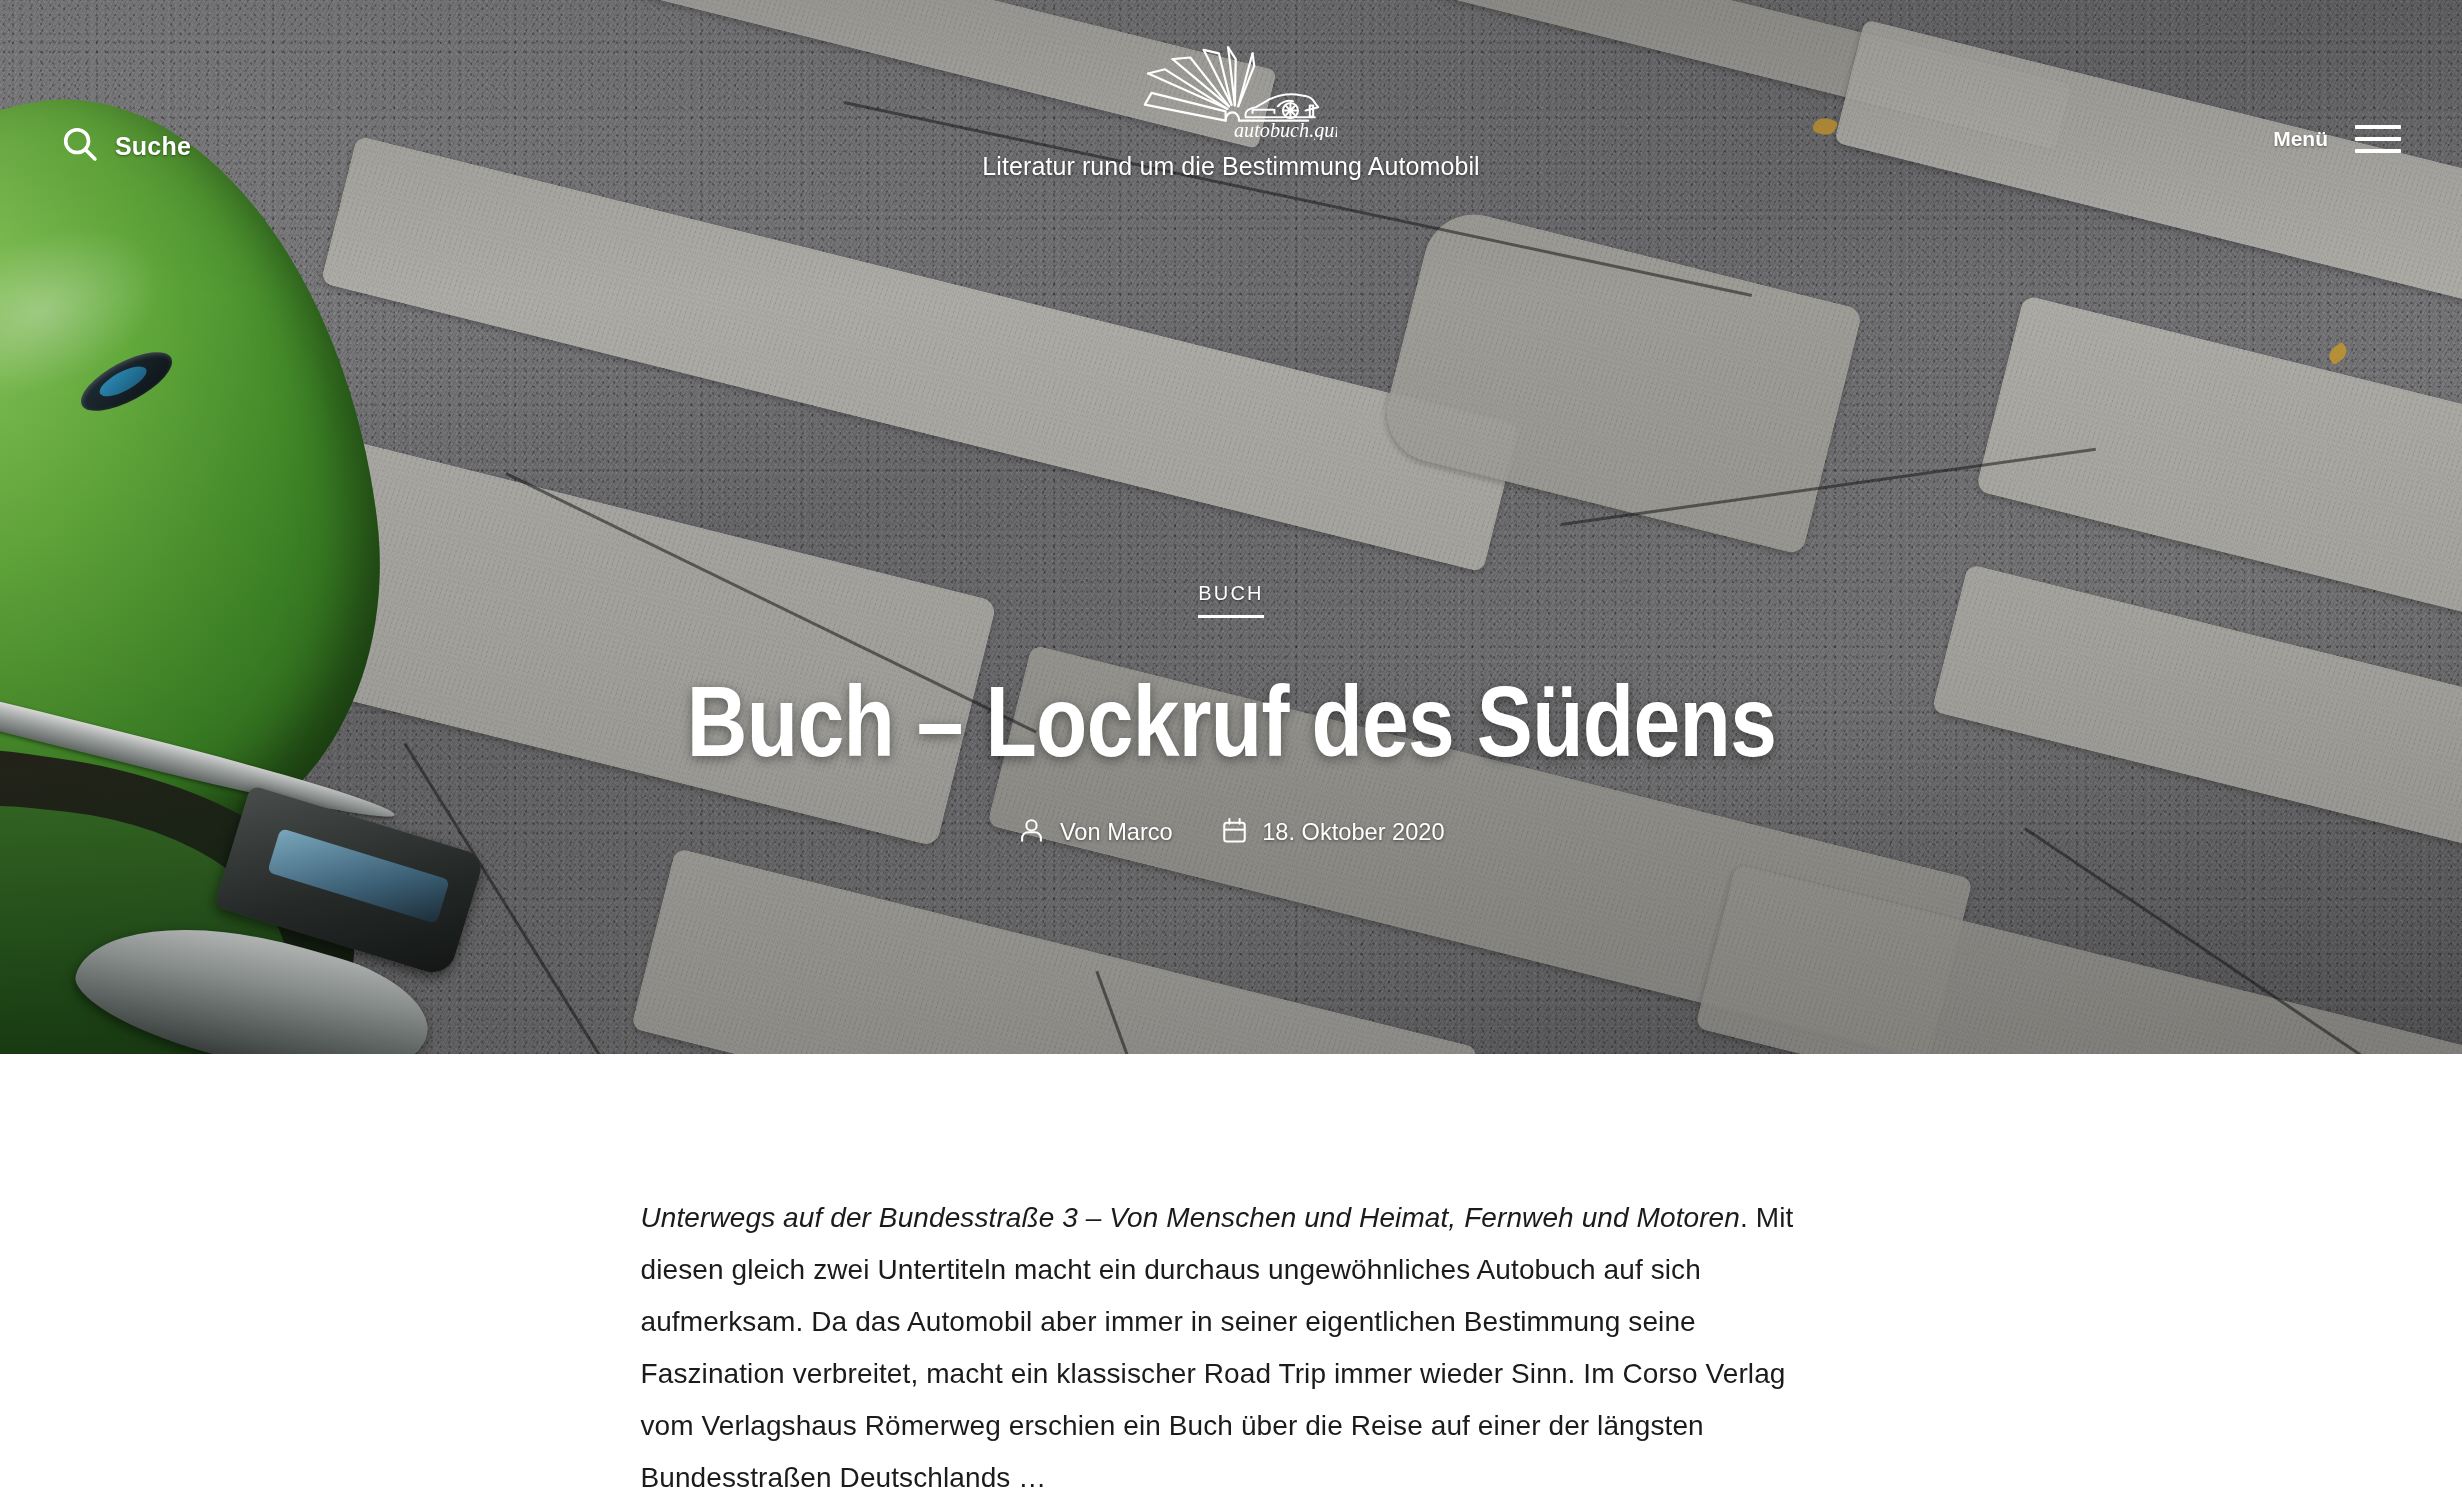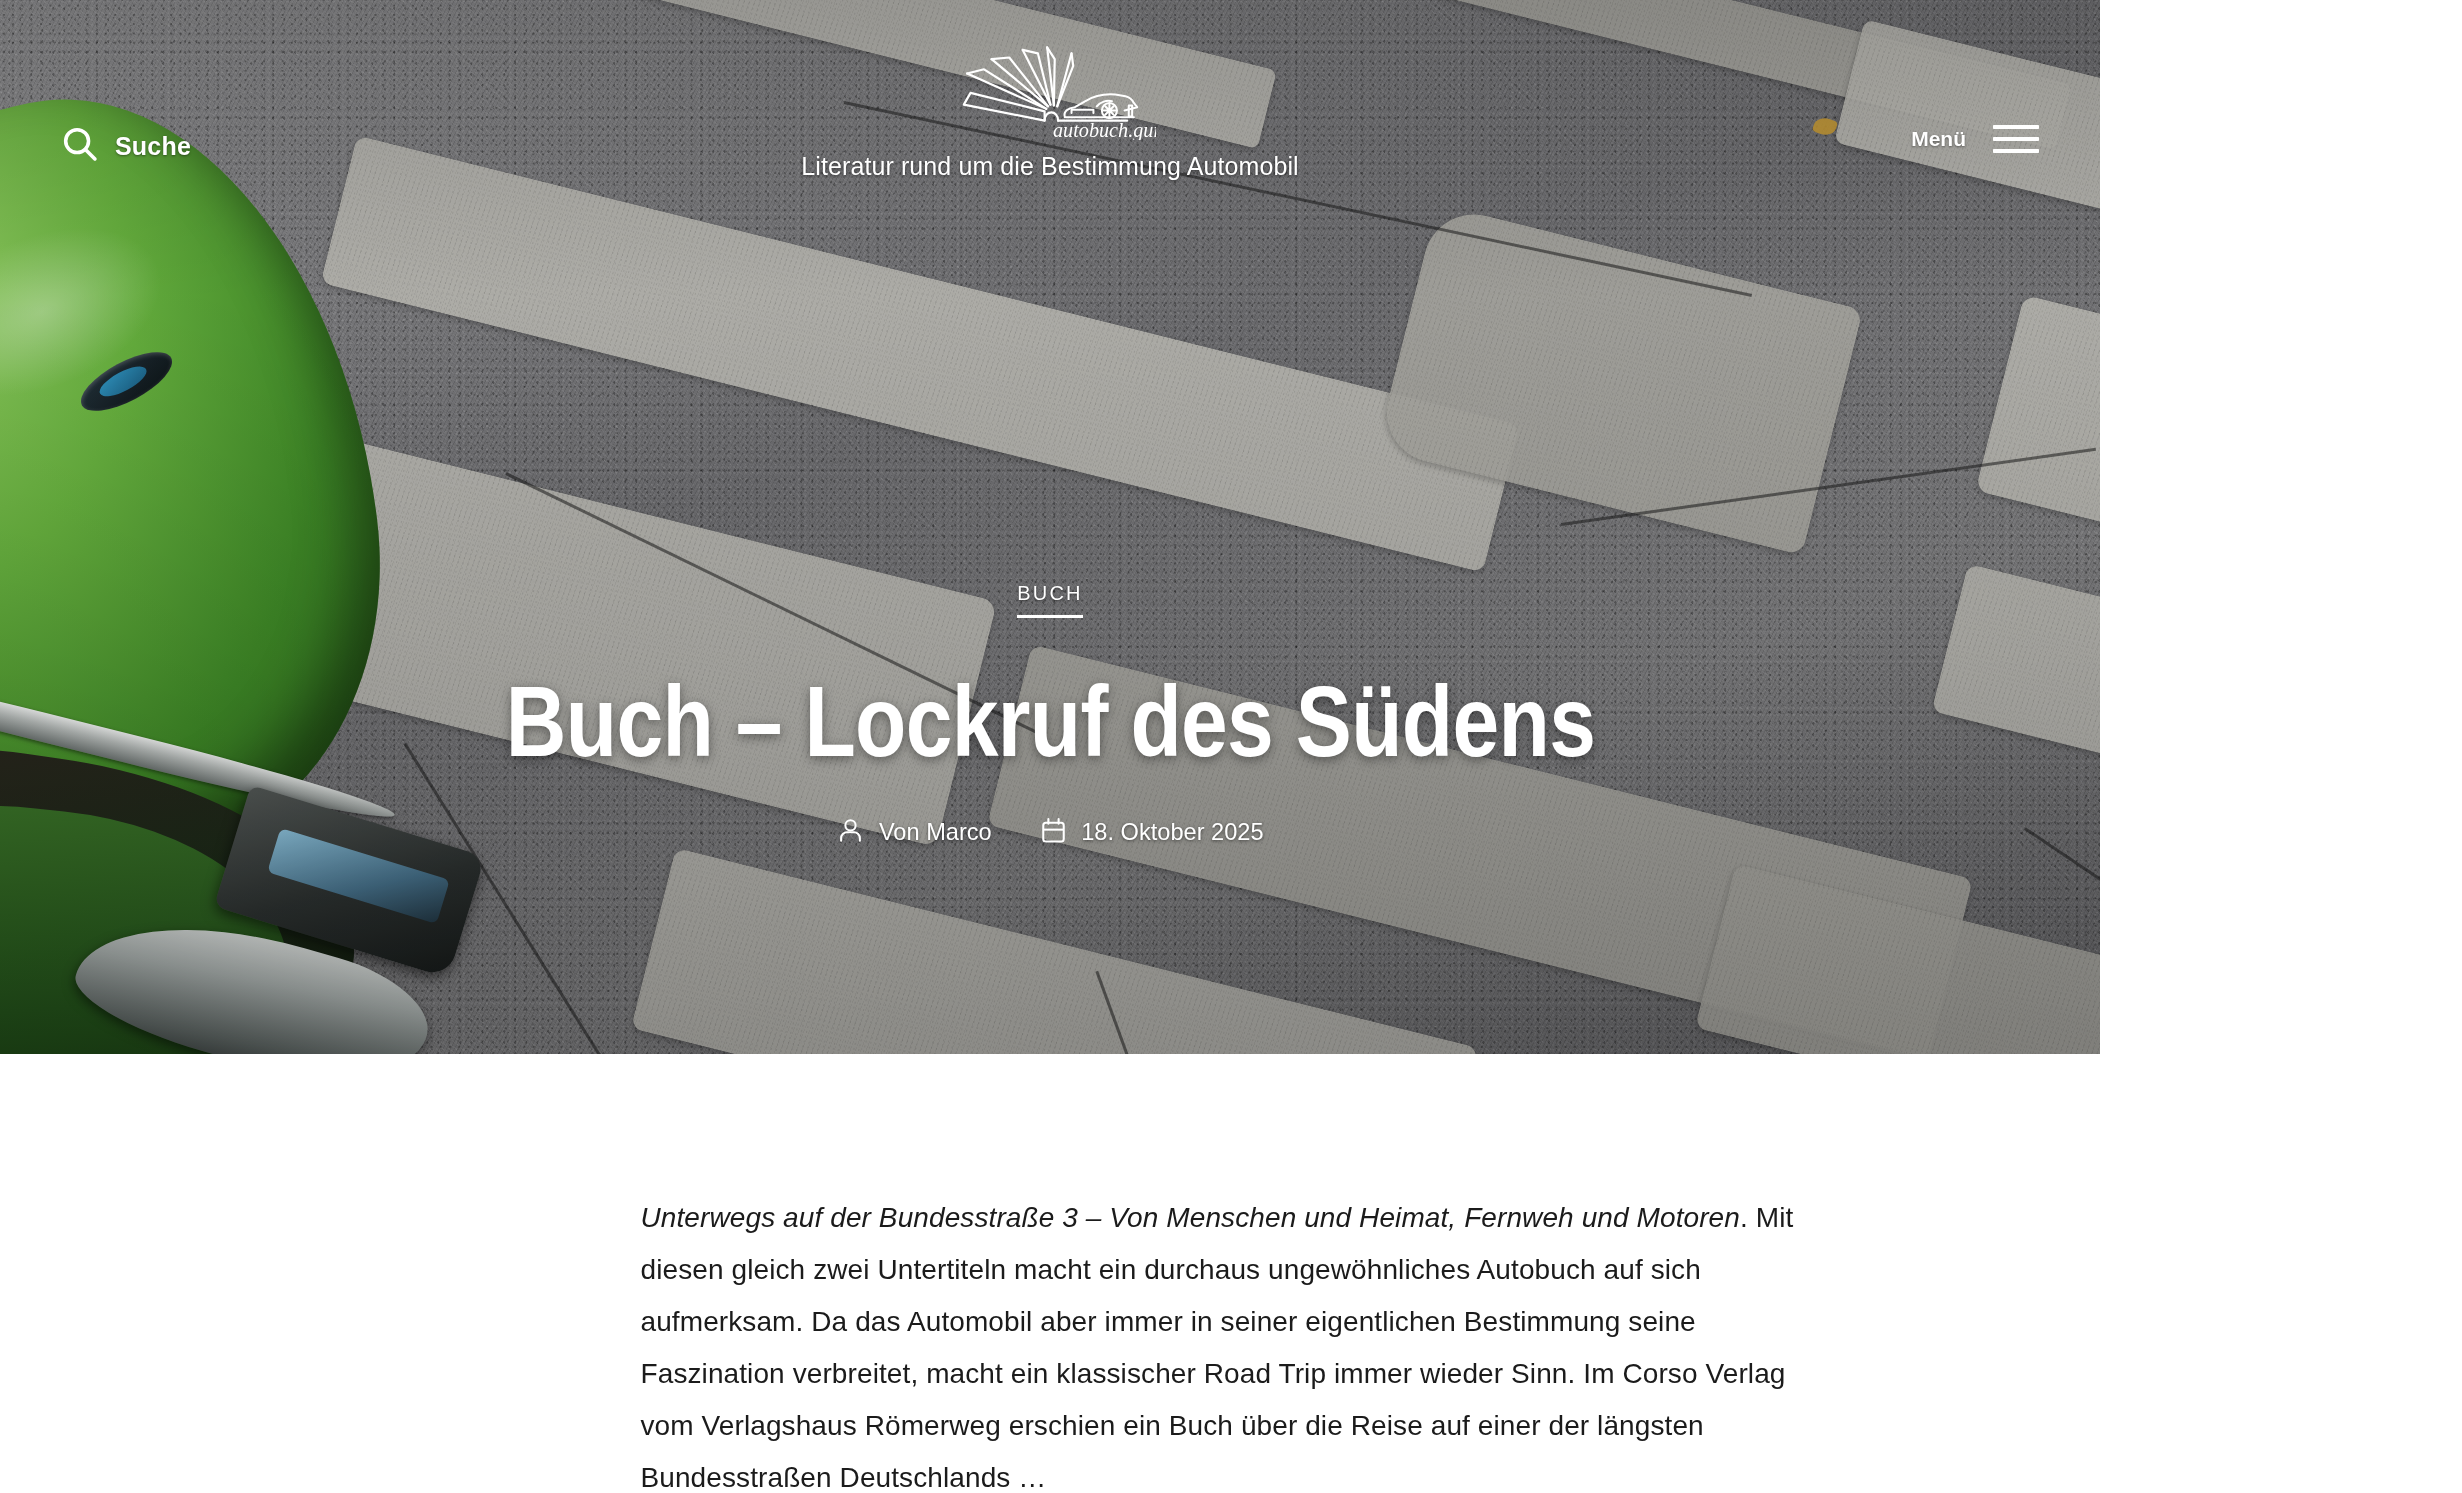--- a/index.html
+++ b/index.html
@@ -9,21 +9,21 @@
     width: 2462px;
     height: 1494px;
     overflow: hidden;
     background: #ffffff;
     font-family: "Liberation Sans", sans-serif;
   }
 
   
   .hero {
     position: relative;
-    width: 2100px;
+    width: 2462px;
     height: 1054px;
     overflow: hidden;
     background: #737373;
   }
 
   
   .asphalt {
     position: absolute;
     inset: 0;
     background-color: #77777a;
@@ -372,21 +372,21 @@
       </div>
       <div class="meta-item">
         <span>
           <svg width="29" height="29" viewBox="0 0 34 34" fill="none" aria-hidden="true">
             <rect x="5" y="8" width="24" height="22" rx="3" stroke="#ffffff" stroke-width="2.4"></rect>
             <line x1="5" y1="16" x2="29" y2="16" stroke="#ffffff" stroke-width="2.4"></line>
             <line x1="11" y1="3.5" x2="11" y2="9" stroke="#ffffff" stroke-width="2.4" stroke-linecap="round"></line>
             <line x1="23" y1="3.5" x2="23" y2="9" stroke="#ffffff" stroke-width="2.4" stroke-linecap="round"></line>
           </svg>
         </span>
-        <span class="meta-text">18. Oktober 2025</span>
+        <span class="meta-text">18. Oktober 2020</span>
       </div>
     </div>
   </div>
 </div>
 
 <div class="article">
   <div class="article-inner">
     <p class="lede">
       <em>Unterwegs auf der Bundesstraße 3 – Von Menschen und Heimat, Fernweh und Motoren</em><span>. Mit diesen gleich zwei Untertiteln macht ein durchaus ungewöhnliches Autobuch auf sich aufmerksam. Da das Automobil aber immer in seiner eigentlichen Bestimmung seine Faszination verbreitet, macht ein klassischer Road Trip immer wieder Sinn. Im Corso Verlag vom Verlagshaus Römerweg erschien ein Buch über die Reise auf einer der längsten Bundesstraßen Deutschlands …</span>
     </p>

